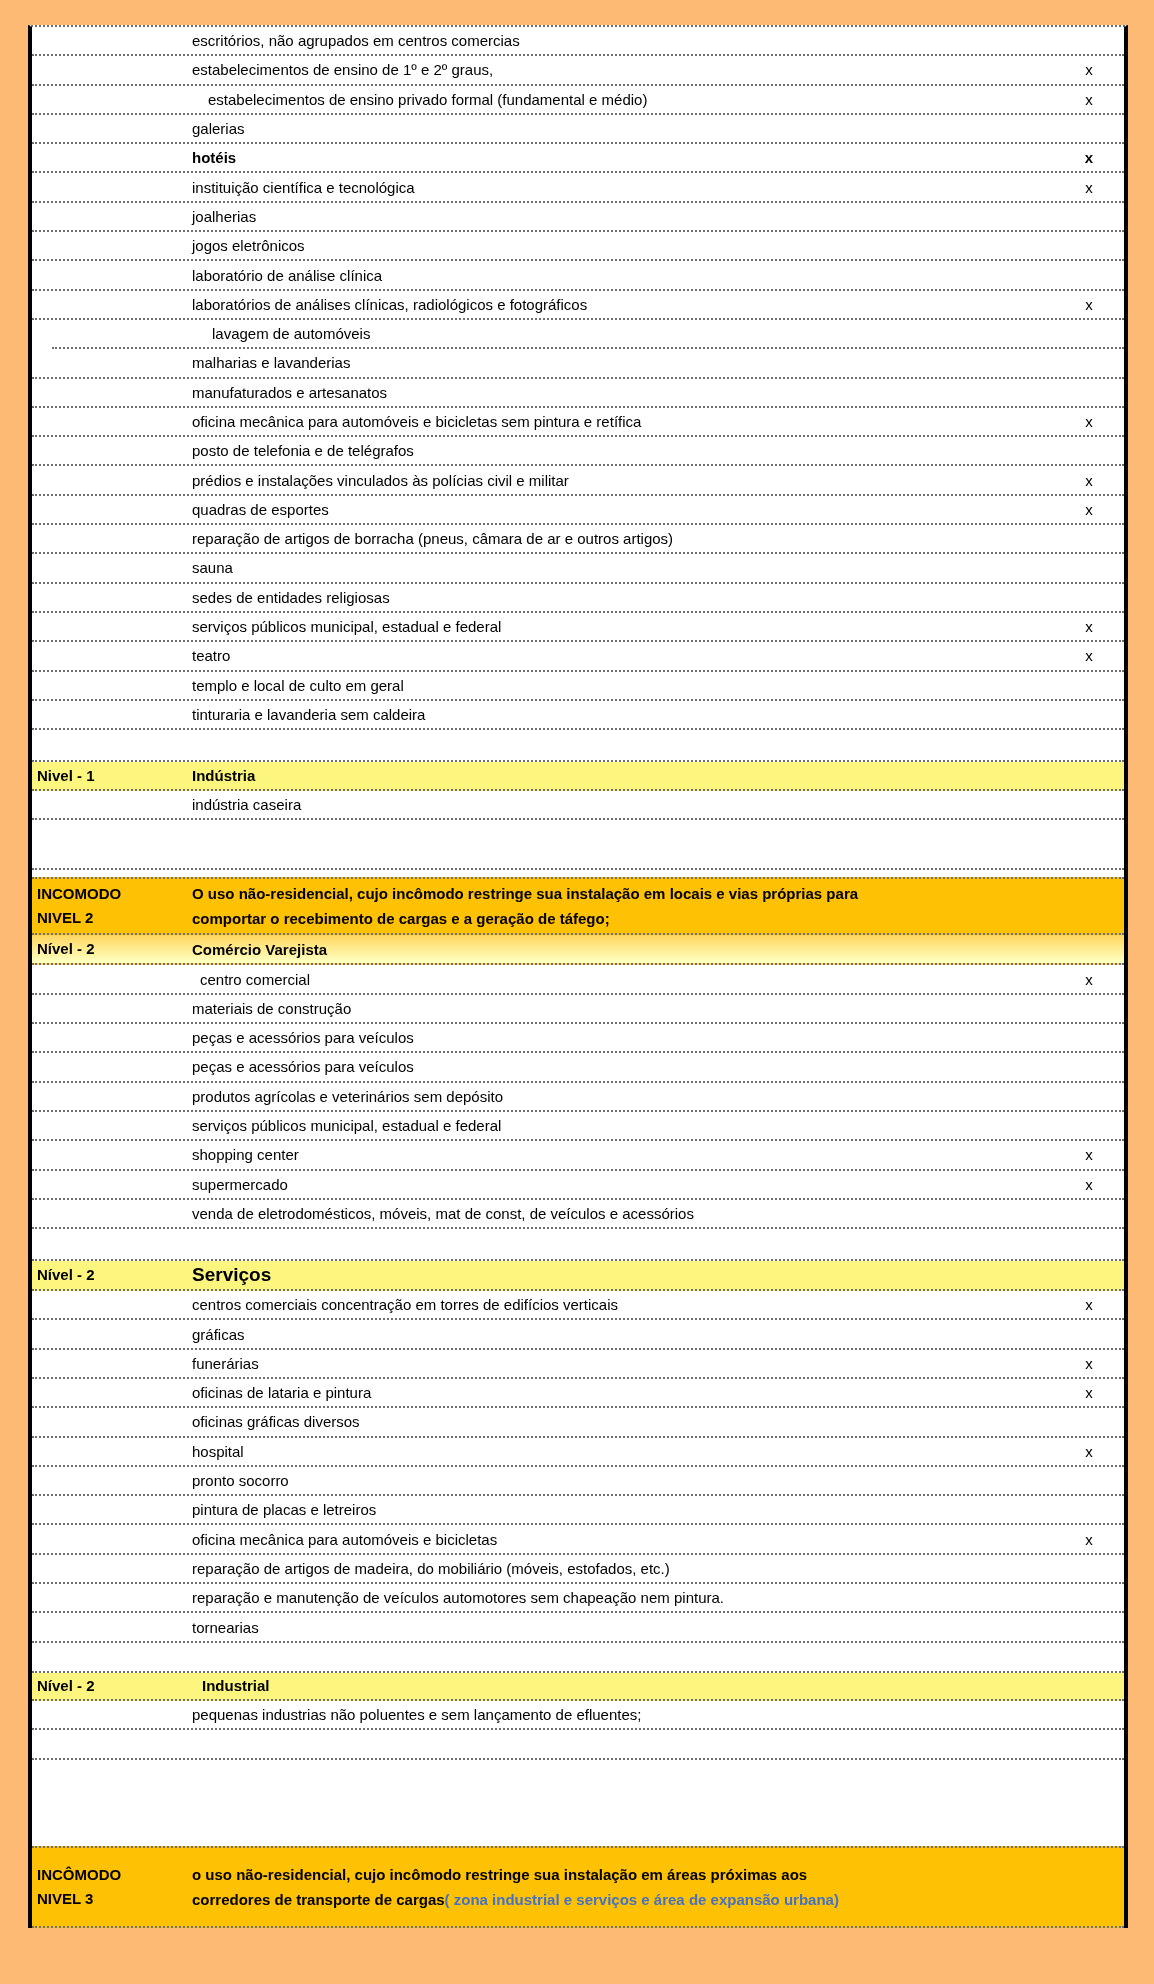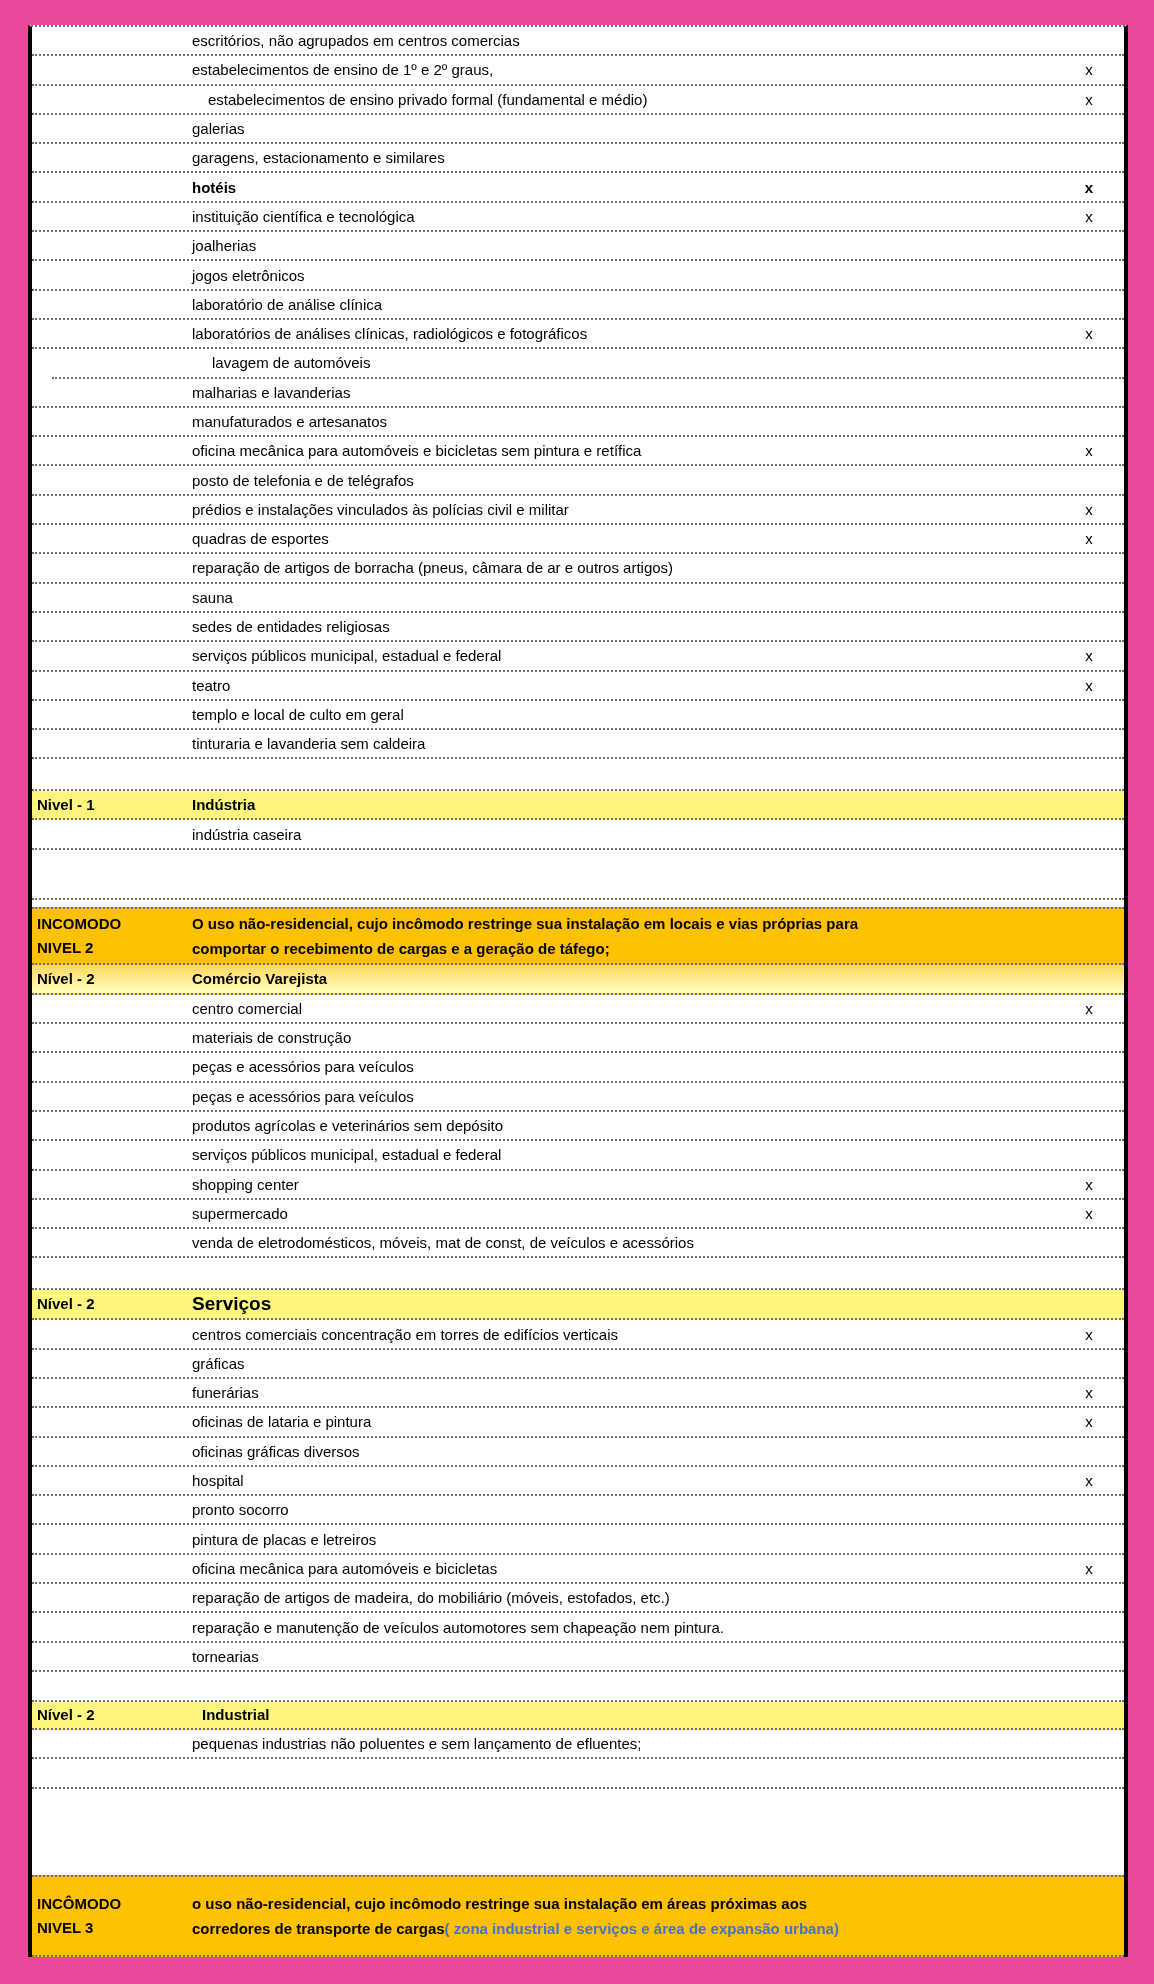--- a/index.html
+++ b/index.html
@@ -1,17 +1,17 @@
 <!DOCTYPE html>
 <html><head>
 <meta charset="utf-8">
 <style>
   html, body { margin:0; padding:0; background:#ffffff; }
   #page {
-    position:relative; width:1154px; height:1984px; background:#ec4899;
+    position:relative; width:1154px; height:1984px; background:#fdba74;
     font-family:"Liberation Sans", sans-serif; color:#000;
   }
   .ztable {
     position:absolute; left:28px; top:25px; width:1092px;
     border-left:4px solid #000; border-right:4px solid #000;
     border-top:2px dotted #6e6e6e;
     background:#fff;
   }
   .row { display:flex; align-items:center; box-sizing:border-box;
          border-bottom:2px dotted #6e6e6e; }
@@ -50,25 +50,20 @@
       <div class="row" style="height: 29.3px; gap: 16px;">
         <div class="cell-label"></div>
         <div class="cell-text">estabelecimentos de ensino privado formal (fundamental e médio)</div>
         <div class="cell-x"><span>x</span></div>
       </div>
       <div class="row" style="height: 29.3px;">
         <div class="cell-label"></div>
         <div class="cell-text">galerias</div>
         <div class="cell-x"></div>
       </div>
-      <div class="row" style="height: 29.3px;">
-        <div class="cell-label"></div>
-        <div class="cell-text">garagens, estacionamento e similares</div>
-        <div class="cell-x"></div>
-      </div>
       <div class="row" style="height: 29.3px; font-weight: bold;">
         <div class="cell-label"></div>
         <div class="cell-text">hotéis</div>
         <div class="cell-x"><span>x</span></div>
       </div>
       <div class="row" style="height: 29.3px;">
         <div class="cell-label"></div>
         <div class="cell-text">instituição científica e tecnológica</div>
         <div class="cell-x"><span>x</span></div>
       </div>
@@ -181,21 +176,21 @@
         </div>
         <div class="inc-text">
           <div class="inc-line"><span>O uso não-residencial, cujo incômodo restringe sua instalação em locais e vias próprias para</span></div>
           <div class="inc-line"><span>comportar o recebimento de cargas e a geração de táfego;</span></div>
         </div>
       </div>
       <div class="row level" style="height: 30px; background: linear-gradient(rgb(255, 215, 94) 0%, rgb(255, 253, 186) 90%);">
         <div class="cell-label">Nível - 2</div>
         <div class="cell-title">Comércio Varejista</div>
       </div>
-      <div class="row" style="height: 29.3px;">
+      <div class="row" style="height: 29.3px; gap: 8px;">
         <div class="cell-label"></div>
         <div class="cell-text">centro comercial</div>
         <div class="cell-x"><span>x</span></div>
       </div>
       <div class="row" style="height: 29.3px;">
         <div class="cell-label"></div>
         <div class="cell-text">materiais de construção</div>
         <div class="cell-x"></div>
       </div>
       <div class="row" style="height: 29.3px;">

